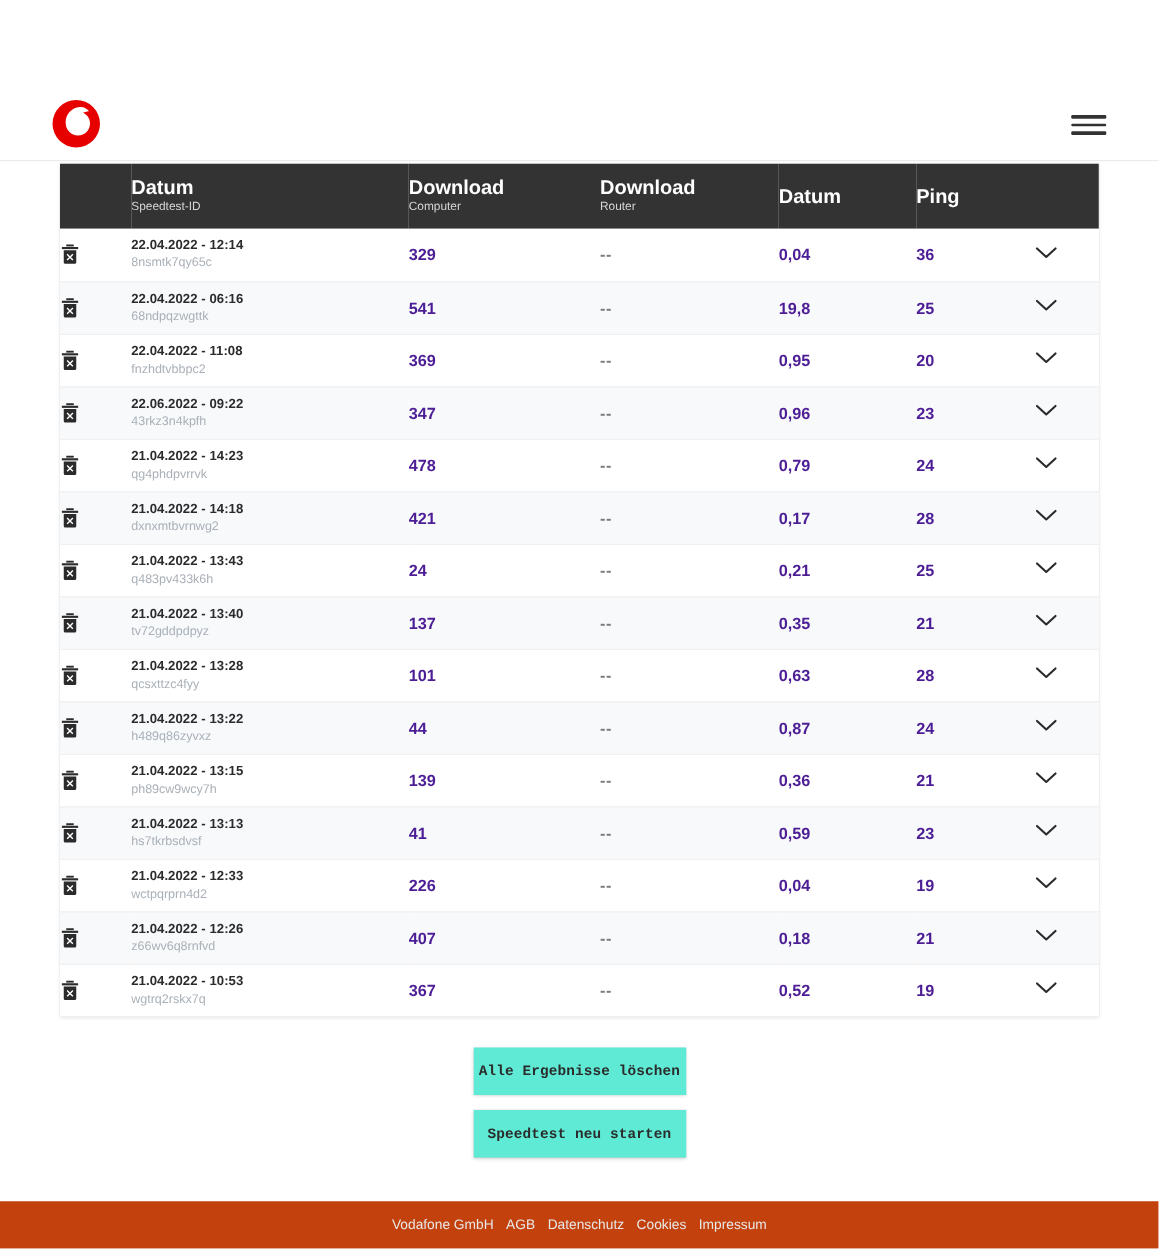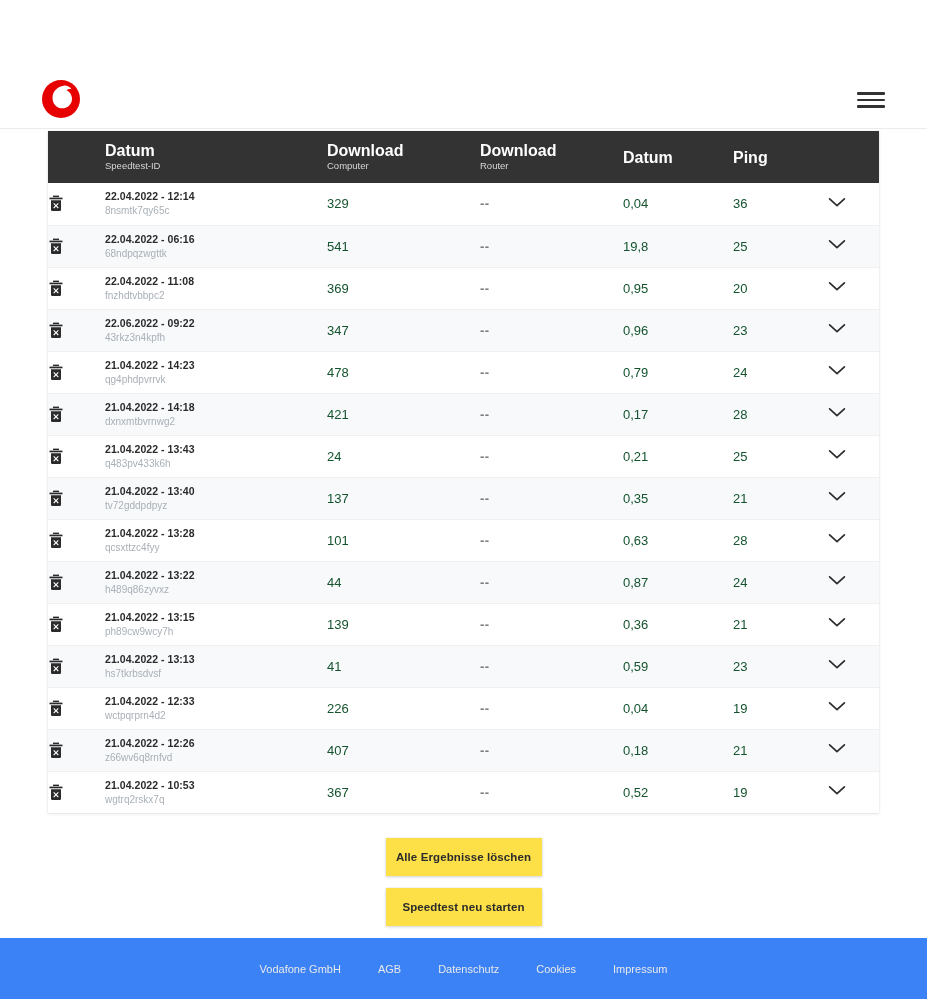--- a/index.html
+++ b/index.html
@@ -154,22 +154,22 @@
   .date-sub {
     display: block;
     font-size: 10px;
     color: #a9b0b7;
     line-height: 13px;
     margin-top: 1px;
   }
 
   .num {
     font-size: 13px;
-    font-weight: normal;
-    color: #14532d;
+    font-weight: bold;
+    color: #4c1d95;
   }
   .num.dim {
     color: #7b7b7b;
     font-weight: bold;
     letter-spacing: 0.5px;
   }
 
   .chev-btn {
     display: inline-block;
     width: 18px;
@@ -183,45 +183,45 @@
     left: 0;
     top: 838px;
     width: 927px;
     display: flex;
     flex-direction: column;
     align-items: center;
     gap: 12px;
   }
 
   .btn {
-    width: 156px;
+    width: 170px;
     height: 38px;
-    background: #fde047;
+    background: #5eead4;
     border: none;
     box-shadow: 0 1px 3px rgba(0,0,0,0.16), 0 0 1px rgba(0,0,0,0.14);
-    font-family: Liberation Sans, sans-serif;
+    font-family: Liberation Mono, monospace;
     font-size: 11.5px;
     font-weight: bold;
     color: #2b2b2b;
     cursor: pointer;
     letter-spacing: 0.1px;
   }
 
   
   .footer {
     position: absolute;
     left: 0;
     bottom: 0;
     width: 927px;
-    height: 61px;
-    background: #3b82f6;
+    height: 38px;
+    background: #c2410c;
     display: flex;
     align-items: center;
     justify-content: center;
-    gap: 37px;
+    gap: 10px;
   }
   .footer a {
     color: #e8e8e8;
     font-size: 11px;
     text-decoration: none;
     cursor: pointer;
   }
 </style>
 </head>
 <body>

